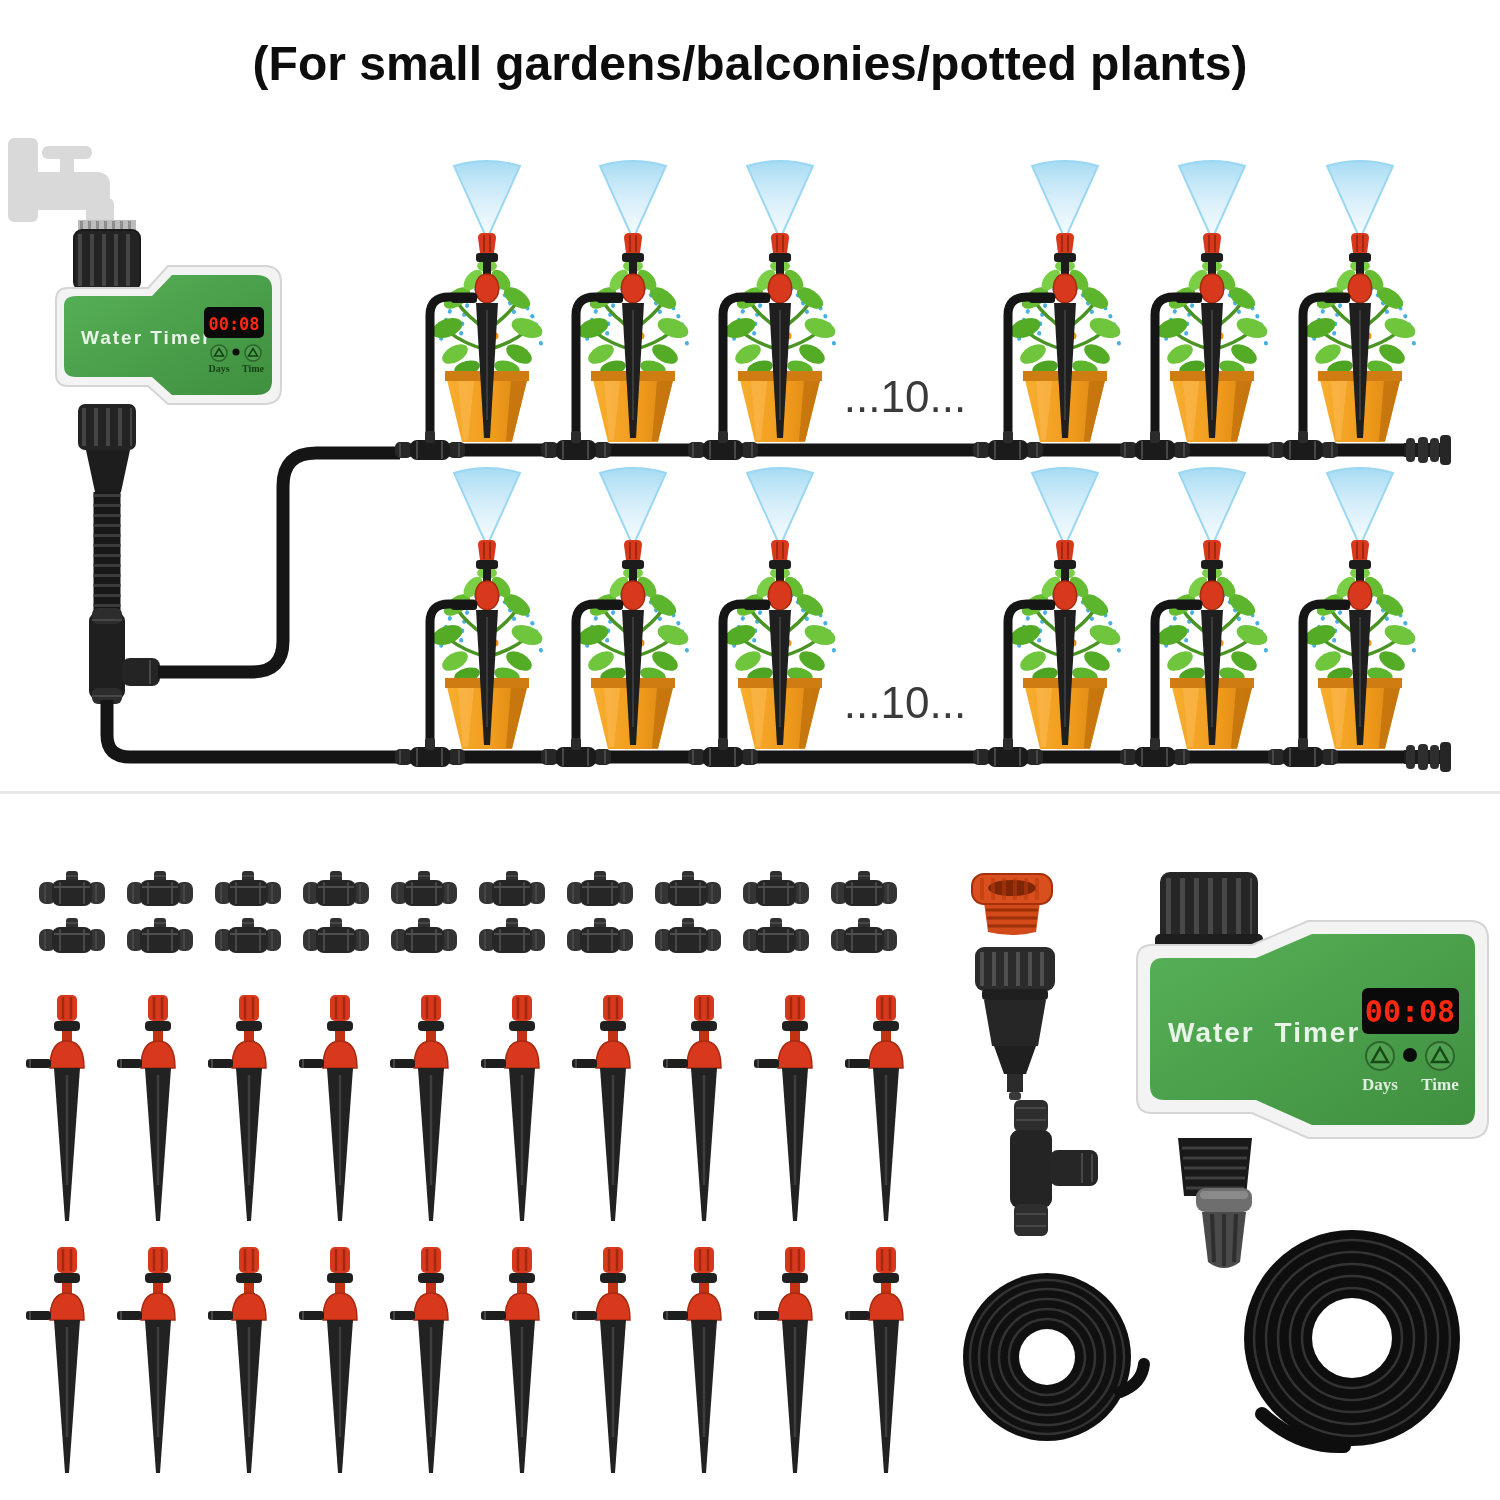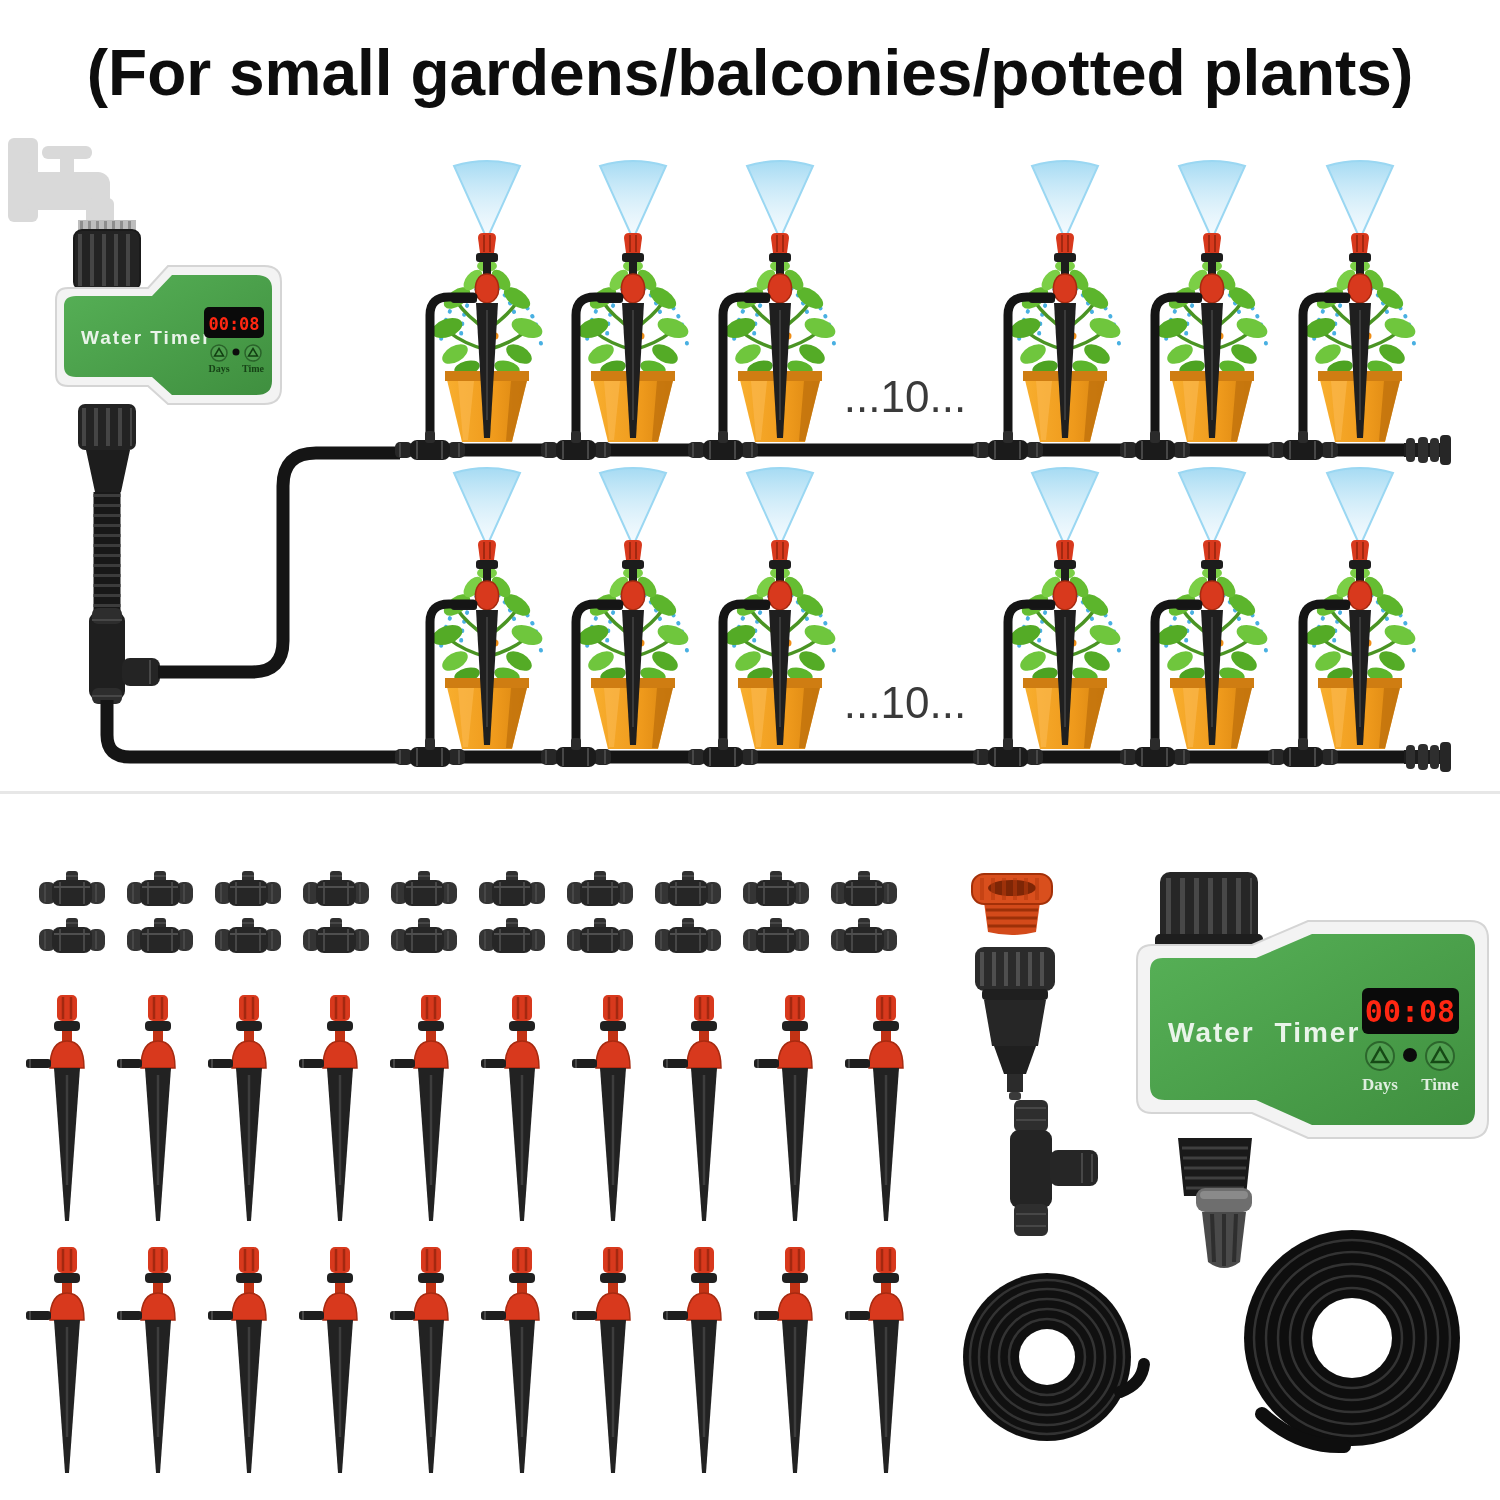--- a/index.html
+++ b/index.html
@@ -1,19 +1,19 @@
 <!DOCTYPE html>
 <html><head>
 <meta charset="utf-8">
 <style>
   html,body{margin:0;padding:0;background:#ffffff;}
   .stage{position:relative;width:1500px;height:1500px;background:#fff;overflow:hidden;
          font-family:"Liberation Sans",sans-serif;}
   .title{position:absolute;left:0;top:36px;width:1500px;text-align:center;
-         font-size:64px;font-weight:bold;letter-spacing:0px;color:#0d0d0d;}
+         font-size:48px;font-weight:bold;letter-spacing:0px;color:#0d0d0d;}
   svg{position:absolute;left:0;top:0;}
   svg text{font-family:"Liberation Sans",sans-serif;}
   .seg{font-family:"DejaVu Sans Mono",monospace;font-weight:bold;fill:#ff2712;}
   .tname{fill:#e9f4e9;font-weight:bold;letter-spacing:2px;}
   .btnlabel{font-family:"Liberation Serif",serif;font-weight:bold;fill:#dfeedf;}
   .btnlabel-sm{font-family:"Liberation Serif",serif;font-weight:bold;fill:#164216;}
   .contlabel{fill:#3a3a3a;font-size:44px;}
   .tube{stroke:#151515;fill:none;}
   .rib{stroke:#474747;stroke-width:2;}
 </style>

